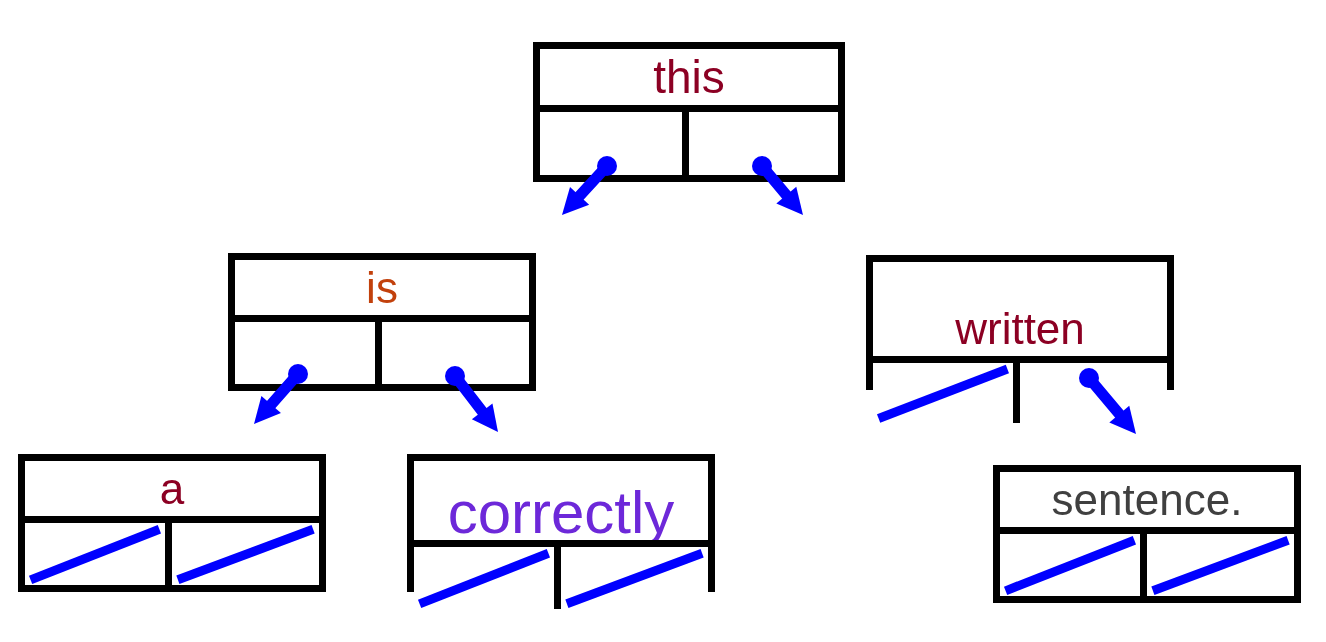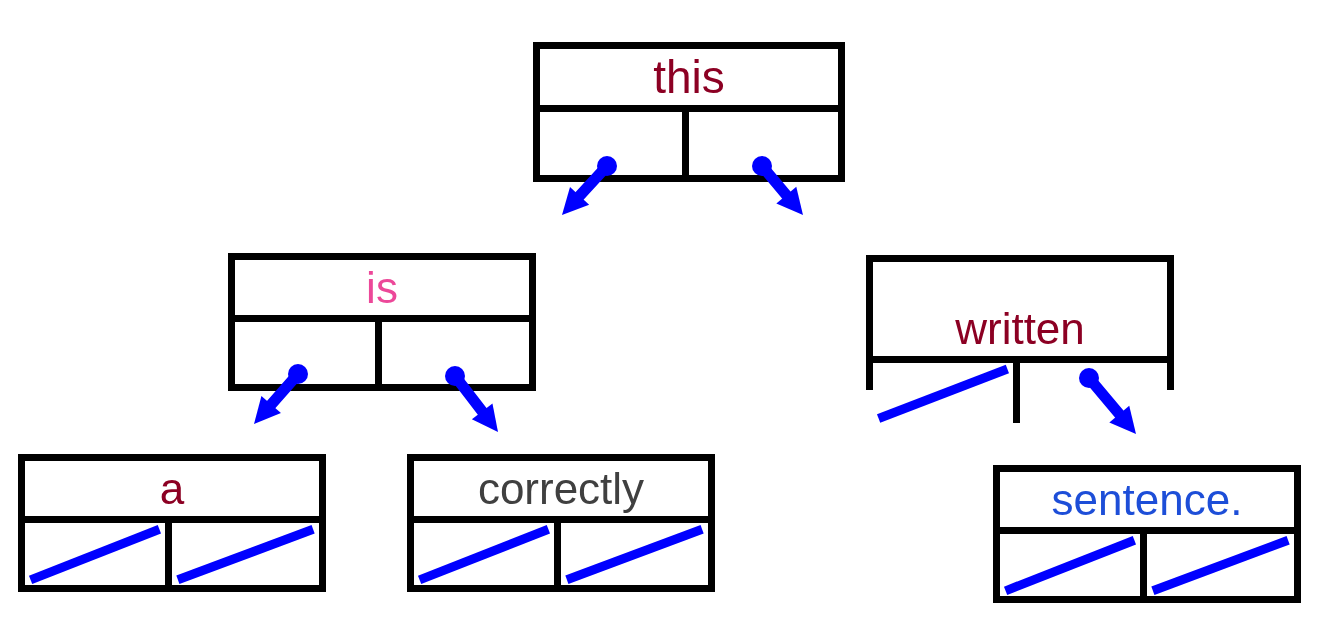--- a/index.html
+++ b/index.html
@@ -80,21 +80,21 @@
 
   <div id="nodes-layer">
       <div class="node" style="left: 533px; top: 42px; width: 312px; height: 140px; border-color: rgb(0, 0, 0); background: rgb(255, 255, 255);">
         <div class="node-data" style="font-size: 46px; color: rgb(140, 0, 35); border-bottom-color: rgb(0, 0, 0);">this</div>
         <div class="node-ptrs">
           <div class="ptr-cell left-cell" style="border-right-color: rgb(0, 0, 0);"></div>
           <div class="ptr-cell right-cell"></div>
         </div>
       </div>
       <div class="node" style="left: 228px; top: 253px; width: 308px; height: 138px; border-color: rgb(0, 0, 0); background: rgb(255, 255, 255);">
-        <div class="node-data" style="font-size: 44px; color: #ec4899; border-bottom-color: rgb(0, 0, 0);">is</div>
+        <div class="node-data" style="font-size: 44px; color: #c2410c; border-bottom-color: rgb(0, 0, 0);">is</div>
         <div class="node-ptrs">
           <div class="ptr-cell left-cell" style="border-right-color: rgb(0, 0, 0);"></div>
           <div class="ptr-cell right-cell"></div>
         </div>
       </div>
       <div class="node" style="left: 866px; top: 255px; width: 308px; height: 135px; border-color: rgb(0, 0, 0); background: rgb(255, 255, 255);">
         <div class="node-data" style="font-size: 44px; color: rgb(140, 0, 35); border-bottom-color: rgb(0, 0, 0); margin-top: 40px;">written</div>
         <div class="node-ptrs">
           <div class="ptr-cell left-cell" style="border-right-color: rgb(0, 0, 0);">
             <svg viewBox="0 0 100 60" preserveAspectRatio="none">
@@ -113,36 +113,36 @@
             </svg>
           </div>
           <div class="ptr-cell right-cell">
             <svg viewBox="0 0 100 60" preserveAspectRatio="none">
               <line x1="4" y1="55" x2="96" y2="6" stroke="#0000ff" stroke-width="9" stroke-linecap="butt" vector-effect="non-scaling-stroke"></line>
             </svg>
           </div>
         </div>
       </div>
       <div class="node" style="left: 407px; top: 454px; width: 308px; height: 138px; border-color: rgb(0, 0, 0); background: rgb(255, 255, 255);">
-        <div class="node-data" style="font-size: 44px; color: #404040; border-bottom-color: rgb(0, 0, 0);">correctly</div>
+        <div class="node-data" style="font-size: 60px; color: #6d28d9; border-bottom-color: rgb(0, 0, 0); margin-top: 24px;">correctly</div>
         <div class="node-ptrs">
           <div class="ptr-cell left-cell" style="border-right-color: rgb(0, 0, 0);">
             <svg viewBox="0 0 100 60" preserveAspectRatio="none">
               <line x1="4" y1="55" x2="96" y2="6" stroke="#0000ff" stroke-width="9" stroke-linecap="butt" vector-effect="non-scaling-stroke"></line>
             </svg>
           </div>
           <div class="ptr-cell right-cell">
             <svg viewBox="0 0 100 60" preserveAspectRatio="none">
               <line x1="4" y1="55" x2="96" y2="6" stroke="#0000ff" stroke-width="9" stroke-linecap="butt" vector-effect="non-scaling-stroke"></line>
             </svg>
           </div>
         </div>
       </div>
       <div class="node" style="left: 993px; top: 465px; width: 308px; height: 138px; border-color: rgb(0, 0, 0); background: rgb(255, 255, 255);">
-        <div class="node-data" style="font-size: 44px; color: #1d4ed8; border-bottom-color: rgb(0, 0, 0);">sentence.</div>
+        <div class="node-data" style="font-size: 44px; color: #404040; border-bottom-color: rgb(0, 0, 0);">sentence.</div>
         <div class="node-ptrs">
           <div class="ptr-cell left-cell" style="border-right-color: rgb(0, 0, 0);">
             <svg viewBox="0 0 100 60" preserveAspectRatio="none">
               <line x1="4" y1="55" x2="96" y2="6" stroke="#0000ff" stroke-width="9" stroke-linecap="butt" vector-effect="non-scaling-stroke"></line>
             </svg>
           </div>
           <div class="ptr-cell right-cell">
             <svg viewBox="0 0 100 60" preserveAspectRatio="none">
               <line x1="4" y1="55" x2="96" y2="6" stroke="#0000ff" stroke-width="9" stroke-linecap="butt" vector-effect="non-scaling-stroke"></line>
             </svg>

